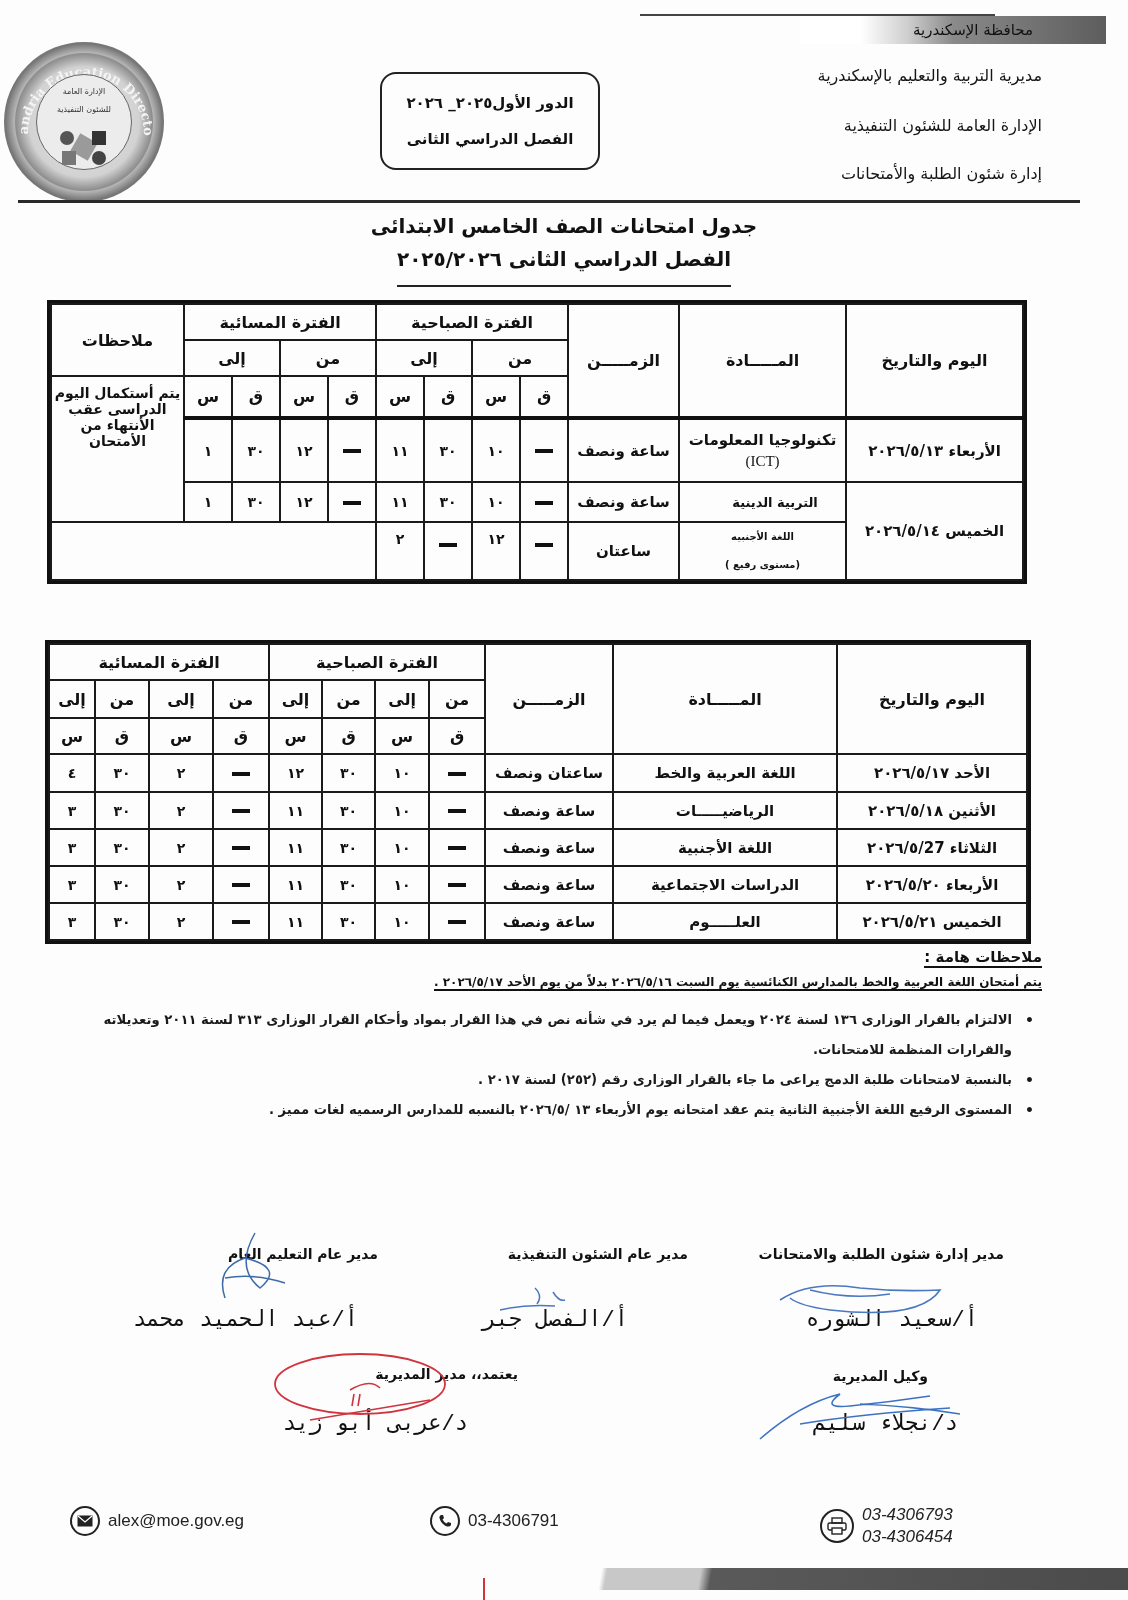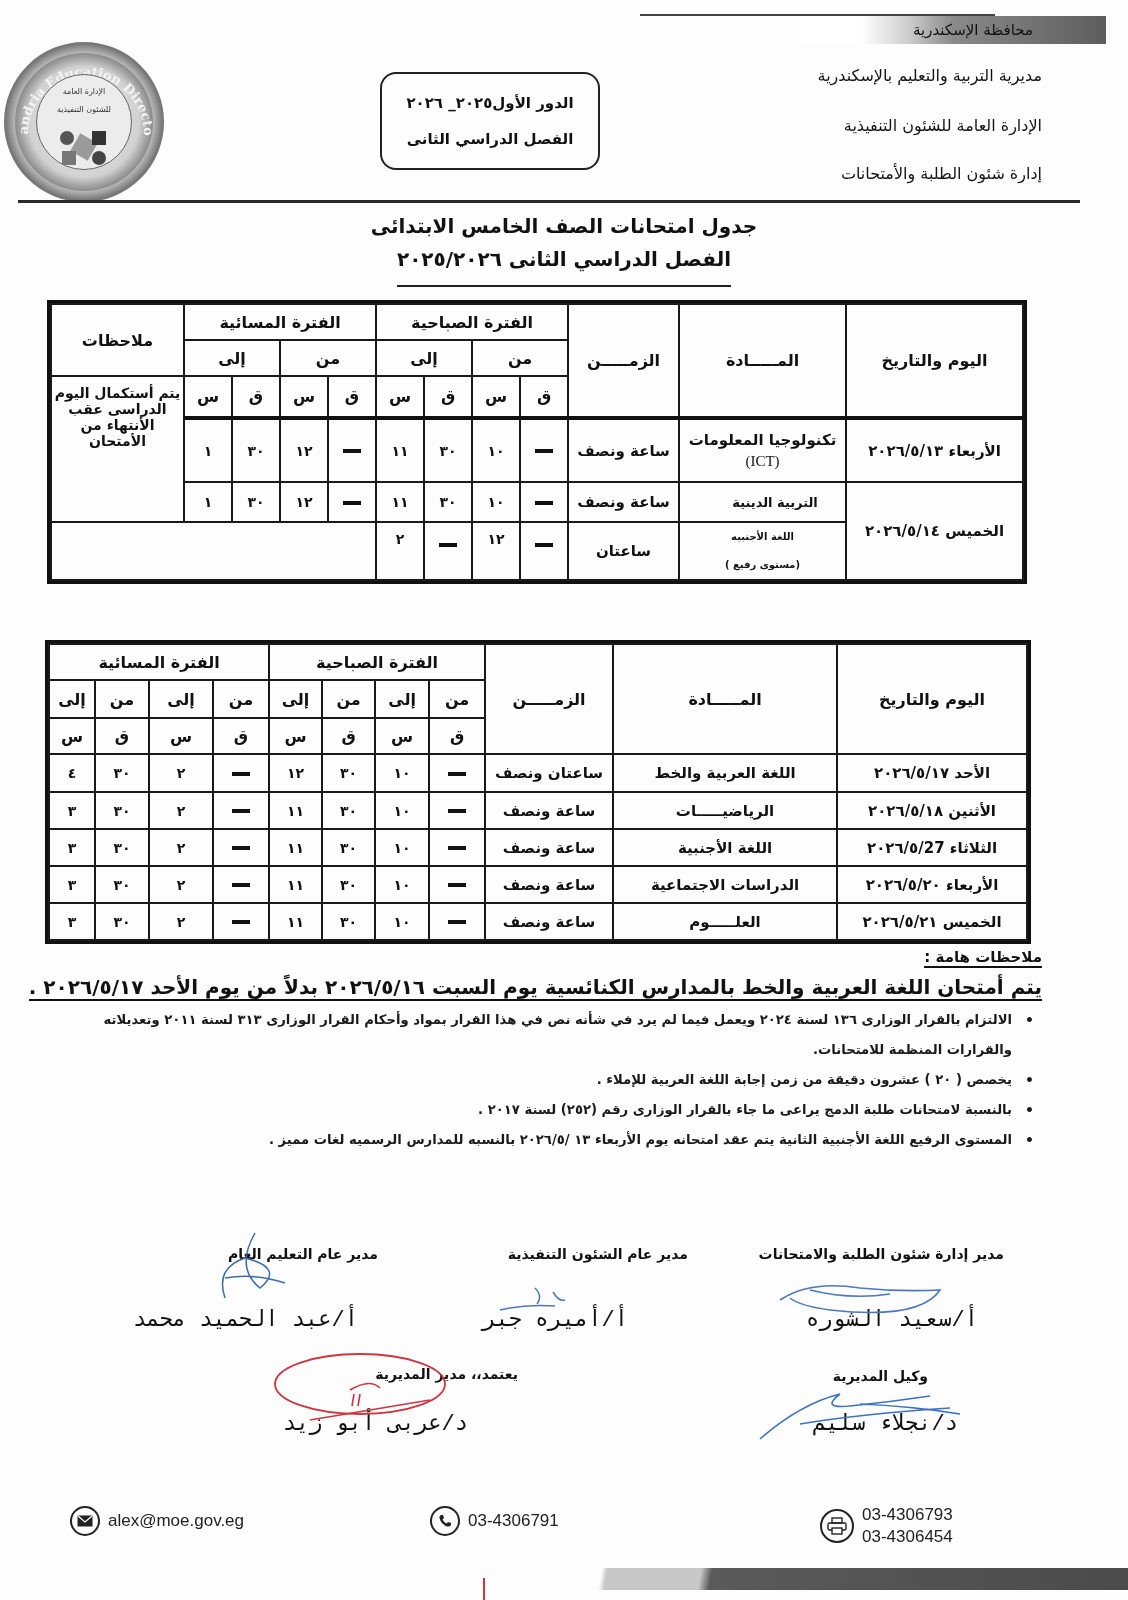--- a/index.html
+++ b/index.html
@@ -41,21 +41,21 @@
   .outer { outline: 3px solid #111; }
   .hdr { font-size: 16px; }
   .num { font-size: 14px; }
   .small { font-size: 10px; line-height: 14px; }
   .note { font-size: 14px; line-height: 16px; padding: 2px; }
   .dash { display: inline-block; width: 18px; height: 4px; background: #111; vertical-align: middle; }
   .rowsep-top td { border-top: 4px solid #111; }
 
   
   .notes-title { right: 86px; top: 948px; font-size: 15px; font-weight: bold; direction: rtl; border-bottom: 2px solid #111; }
-  .notes-headline { right: 86px; top: 975px; font-size: 20px; font-weight: bold; direction: rtl; border-bottom: 2px solid #111; white-space: nowrap; }
+  .notes-headline { right: 86px; top: 975px; font-size: 12px; font-weight: bold; direction: rtl; border-bottom: 2px solid #111; white-space: nowrap; }
   .bullets { right: 90px; top: 1005px; width: 970px; direction: rtl; list-style: none; }
   .bullets li { position: relative; font-size: 13.2px; font-weight: bold; line-height: 30px; padding-right: 26px; color: #1a1a1a; }
   .bullets li::before { content: "•"; position: absolute; right: 4px; top: 0; font-size: 14px; }
 
   
   .sig-title { font-size: 14px; font-weight: bold; direction: rtl; white-space: nowrap; }
   .sig-name { font-size: 22px; direction: rtl; white-space: nowrap; font-family: Liberation Mono, monospace; }
   svg.scribble { position: absolute; overflow: visible; }
 
   
@@ -303,31 +303,30 @@
     <td class="num">٣٠</td>
     <td class="num">٣</td>
   </tr>
 </tbody>
   </table>
 
 <div class="abs notes-title">ملاحظات هامة :</div>
 <div class="abs notes-headline">يتم أمتحان اللغة العربية والخط بالمدارس الكنائسية يوم السبت ٢٠٢٦/٥/١٦ بدلاً من يوم الأحد ٢٠٢٦/٥/١٧ .</div>
 <ul class="abs bullets">
   <li>الالتزام بالقرار الوزارى ١٣٦ لسنة ٢٠٢٤ ويعمل فيما لم يرد في شأنه نص في هذا القرار بمواد وأحكام القرار الوزارى ٣١٣ لسنة ٢٠١١ وتعديلاته والقرارات المنظمة للامتحانات.</li>
-  <li>يخصص ( ٢٠ ) عشرون دقيقة من زمن إجابة اللغة العربية للإملاء .</li>
   <li>بالنسبة لامتحانات طلبة الدمج يراعى ما جاء بالقرار الوزارى رقم (٢٥٢) لسنة ٢٠١٧ .</li>
   <li>المستوى الرفيع اللغة الأجنبية الثانية يتم عقد امتحانه يوم الأربعاء ١٣ /٢٠٢٦/٥ بالنسبه للمدارس الرسميه لغات مميز .</li>
 </ul>
 
 <div class="abs sig-title" style="right:124px; top:1246px;">مدير إدارة شئون الطلبة والامتحانات</div>
 <div class="abs sig-title" style="right:440px; top:1246px;">مدير عام الشئون التنفيذية</div>
 <div class="abs sig-title" style="right:750px; top:1246px;">مدير عام التعليم العام</div>
 
 <div class="abs sig-name" style="right:150px; top:1306px;">أ/سعيد الشوره</div>
-<div class="abs sig-name" style="right:500px; top:1306px;">أ/أميره جبر</div>
+<div class="abs sig-name" style="right:500px; top:1306px;">أ/الفصل جبر</div>
 <div class="abs sig-name" style="right:770px; top:1306px;">أ/عبد الحميد محمد</div>
 
 <svg class="scribble" style="left:770px; top:1270px;" width="180" height="60">
   <path d="M10 30 Q40 10 90 18 Q130 22 170 20 Q150 50 60 40 Q30 36 20 28 M40 20 Q80 30 120 24" stroke="#4a78c0" stroke-width="1.6" fill="none"></path>
 </svg>
 <svg class="scribble" style="left:495px; top:1282px;" width="90" height="40">
   <path d="M5 28 Q30 22 60 24 M40 6 Q48 14 42 22 M58 10 Q64 20 70 18" stroke="#4a78c0" stroke-width="1.5" fill="none"></path>
 </svg>
 <svg class="scribble" style="left:205px; top:1228px;" width="90" height="80">
   <path d="M50 5 Q30 40 55 60 Q80 40 40 30 Q10 40 20 70 M20 50 Q50 45 80 55" stroke="#3e6aa8" stroke-width="1.5" fill="none"></path>
@@ -364,19 +363,19 @@
   <span>03-4306791</span>
 </div>
 <div class="abs footer-item" style="left:820px; top:1504px;">
   <span class="footer-icon" style="width:34px;height:34px;">
     <svg width="20" height="18" viewBox="0 0 20 18">
         <rect x="5" y="1" width="10" height="5" fill="none" stroke="#222" stroke-width="1.4"></rect>
         <rect x="1" y="6" width="18" height="7" rx="1.5" fill="none" stroke="#222" stroke-width="1.4"></rect>
         <rect x="5" y="11" width="10" height="6" fill="#fff" stroke="#222" stroke-width="1.4"></rect>
       </svg>
   </span>
-  <span style="display:flex;flex-direction:column;line-height:22px;">
+  <span style="display:flex;flex-direction:column;line-height:22px;font-style:italic;">
     <span>03-4306793</span>
     <span>03-4306454</span>
   </span>
 </div>
 <div class="abs footer-bar"></div>
 <div class="abs" style="left:483px; top:1578px; width:2px; height:22px; background:#d0343f;"></div>
 
 </body></html>

